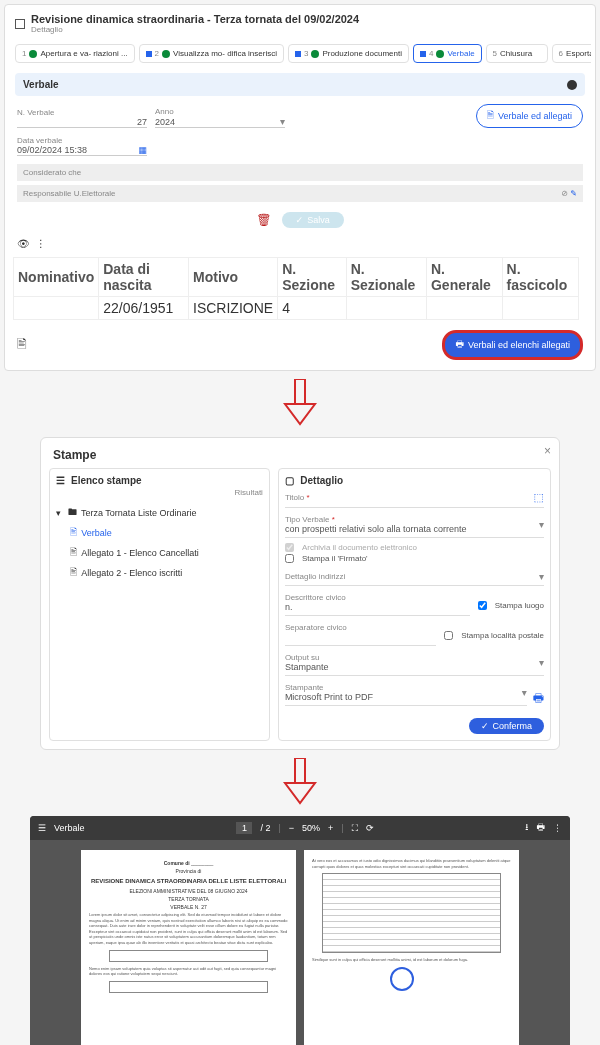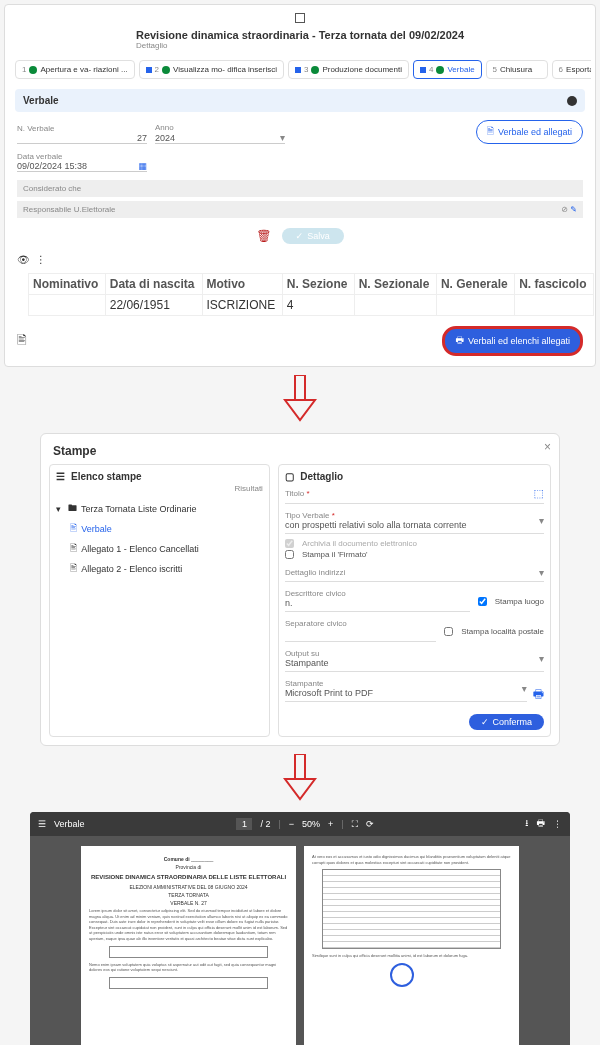--- a/index.html
+++ b/index.html
@@ -1,21 +1,21 @@
 <!DOCTYPE html>
 <html><head>
 <meta charset="utf-8">
 <style>
 * { box-sizing: border-box; margin: 0; padding: 0; font-family: Arial, sans-serif; }
 body { background: #f5f5f5; font-size: 10px; color: #333; }
 .page { width: 600px; margin: 0 auto; }
 
 
 .panel1 { background: #fff; border: 1px solid #ddd; border-radius: 4px; margin: 4px; padding: 4px; }
-.header1 { display: flex; align-items: center; gap: 6px; padding: 4px 6px; flex-direction: column; }
+.header1 { display: flex; align-items: center; gap: 6px; padding: 4px 6px; }
 .header1 .icon-sq { width: 10px; height: 10px; border: 1px solid #555; }
 .header1 .title { font-size: 11px; font-weight: bold; }
 .header1 .sub { font-size: 8px; color: #888; }
 .steps { display: flex; gap: 4px; padding: 6px; overflow-x: auto; }
 .step { flex: 0 0 auto; min-width: 62px; background: #fff; border: 1px solid #e0e0e0; border-radius: 4px; padding: 4px 6px; font-size: 8px; position: relative; display: flex; align-items: center; gap: 3px; }
 .step .num { font-size: 8px; color: #888; }
 .step .dot { width: 8px; height: 8px; border-radius: 50%; background: #0a8a3a; display: inline-block; }
 .step .sq { width: 6px; height: 6px; background: #2563eb; display: inline-block; }
 .step.active { border-color: #2563eb; color: #2563eb; }
 .verbale-hdr { background: #eaf2fc; border-radius: 4px; padding: 6px 8px; margin: 4px 6px; display: flex; justify-content: space-between; align-items: center; font-size: 10px; font-weight: bold; }
@@ -23,21 +23,21 @@
 .form-row { display: flex; gap: 8px; padding: 4px 8px; align-items: flex-end; }
 .field { flex: 1; border-bottom: 1px solid #ccc; }
 .field .label { font-size: 8px; color: #888; }
 .field .value { font-size: 9px; color: #555; display: flex; justify-content: space-between; align-items: center; }
 .badge-btn { border: 1px solid #2563eb; color: #2563eb; background: #fff; border-radius: 14px; padding: 3px 10px; font-size: 9px; display: inline-flex; align-items: center; gap: 4px; }
 .gray-bar { background: #eee; margin: 4px 8px; padding: 4px 6px; font-size: 8px; color: #888; }
 .gray-bar.withicons { display: flex; justify-content: space-between; align-items: center; }
 .actions-row { display: flex; justify-content: center; gap: 10px; padding: 6px; align-items: center; }
 .trash { color: #b91c1c; font-size: 12px; }
 .save-pill { background: #cde5ee; color: #fff; border-radius: 14px; padding: 3px 14px; font-size: 9px; display: inline-flex; align-items: center; gap: 4px; }
-.tbl { width: calc(100% - 16px); margin: 4px 19px; border-collapse: collapse; font-size: 12px; }
+.tbl { width: calc(100% - 16px); margin: 4px 4px; border-collapse: collapse; font-size: 14px; }
 .tbl th, .tbl td { border: 1px solid #eee; padding: 3px 4px; text-align: left; }
 .tbl th { color: #555; font-weight: bold; }
 .icon-row { padding: 4px 8px; display: flex; gap: 6px; font-size: 10px; }
 .bottom-row { display: flex; justify-content: space-between; align-items: center; padding: 6px 8px; }
 .file-icon { font-size: 12px; }
 .print-btn { background: #2e5fde; color: #fff; border-radius: 14px; padding: 4px 10px; font-size: 9px; display: inline-flex; align-items: center; gap: 4px; border: 3px solid #d42a2a; }
 
 
 .arrow-down { display: block; margin: 8px auto; }
 

